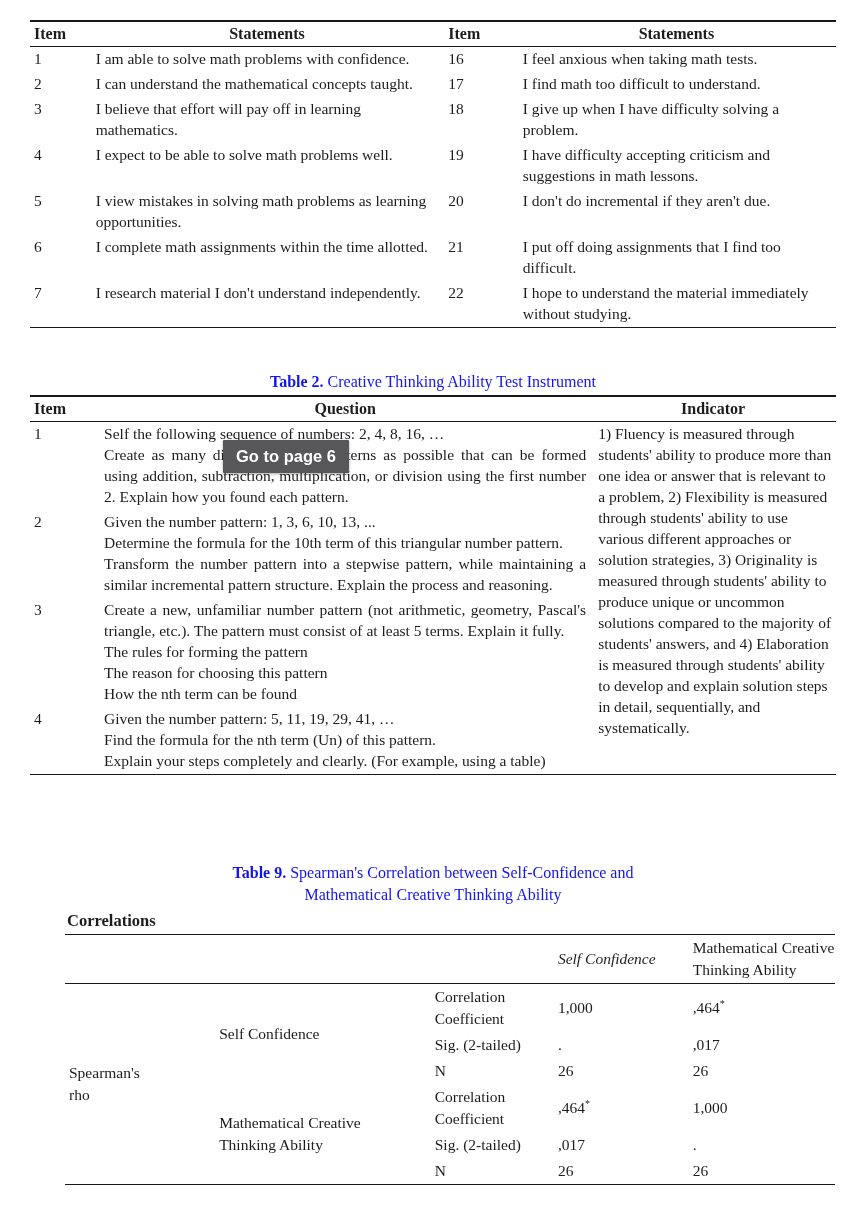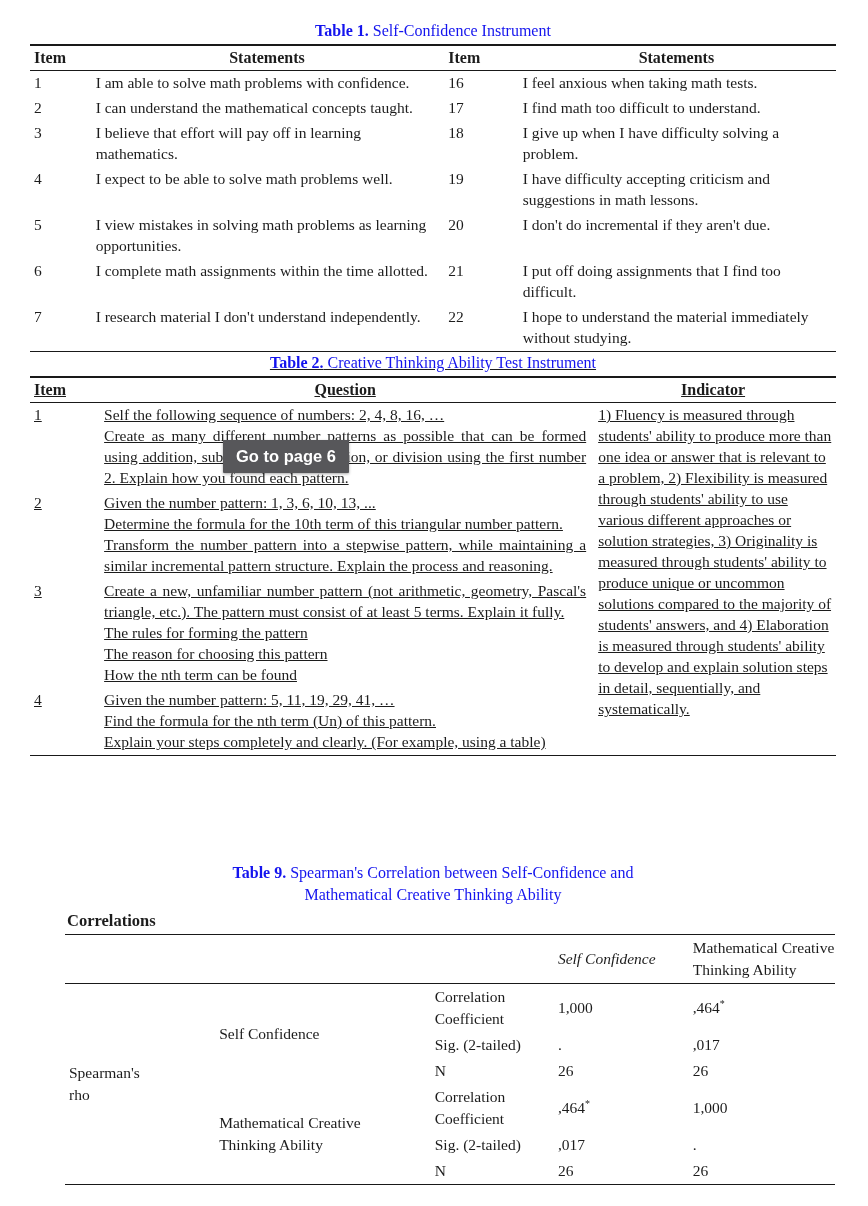--- a/index.html
+++ b/index.html
@@ -65,21 +65,20 @@
   .w155{width:155px;}
   .w90{width:90px;}
   sup{font-size:10px;line-height:0;}
 </style>
 </head>
 <body>
 
 <div id="canvas">
 
   <div class="abs" style="left:30px;top:20px;width:806px;">
-    <p class="t-title"><b>Table 1.</b><span> Self-Confidence Instrument</span></p>
     <table class="datatable">
       <colgroup>
           <col style="width:7.4%">
           <col style="width:44%">
           <col style="width:9%">
           <col style="width:39.6%">
         </colgroup>
       <thead>
         <tr>
           <th class="num">Item</th>
@@ -128,21 +127,21 @@
         <tr>
           <td class="num">7</td>
           <td class="stmt">I research material I don't understand independently.</td>
           <td class="num">22</td>
           <td class="stmt">I hope to understand the material immediately without studying.</td>
         </tr>
       </tbody>
     </table>
   </div>
 
-  <div class="abs" style="left:30px;top:352px;width:806px;text-decoration:underline;">
+  <div class="abs" style="left:30px;top:371px;width:806px;">
     <p class="t-title"><b>Table 2.</b><span> Creative Thinking Ability Test Instrument</span></p>
     <table class="datatable">
       <colgroup>
           <col style="width:8.7%">
           <col style="width:60.8%">
           <col style="width:30.5%">
         </colgroup>
       <thead>
         <tr>
           <th class="num">Item</th>

